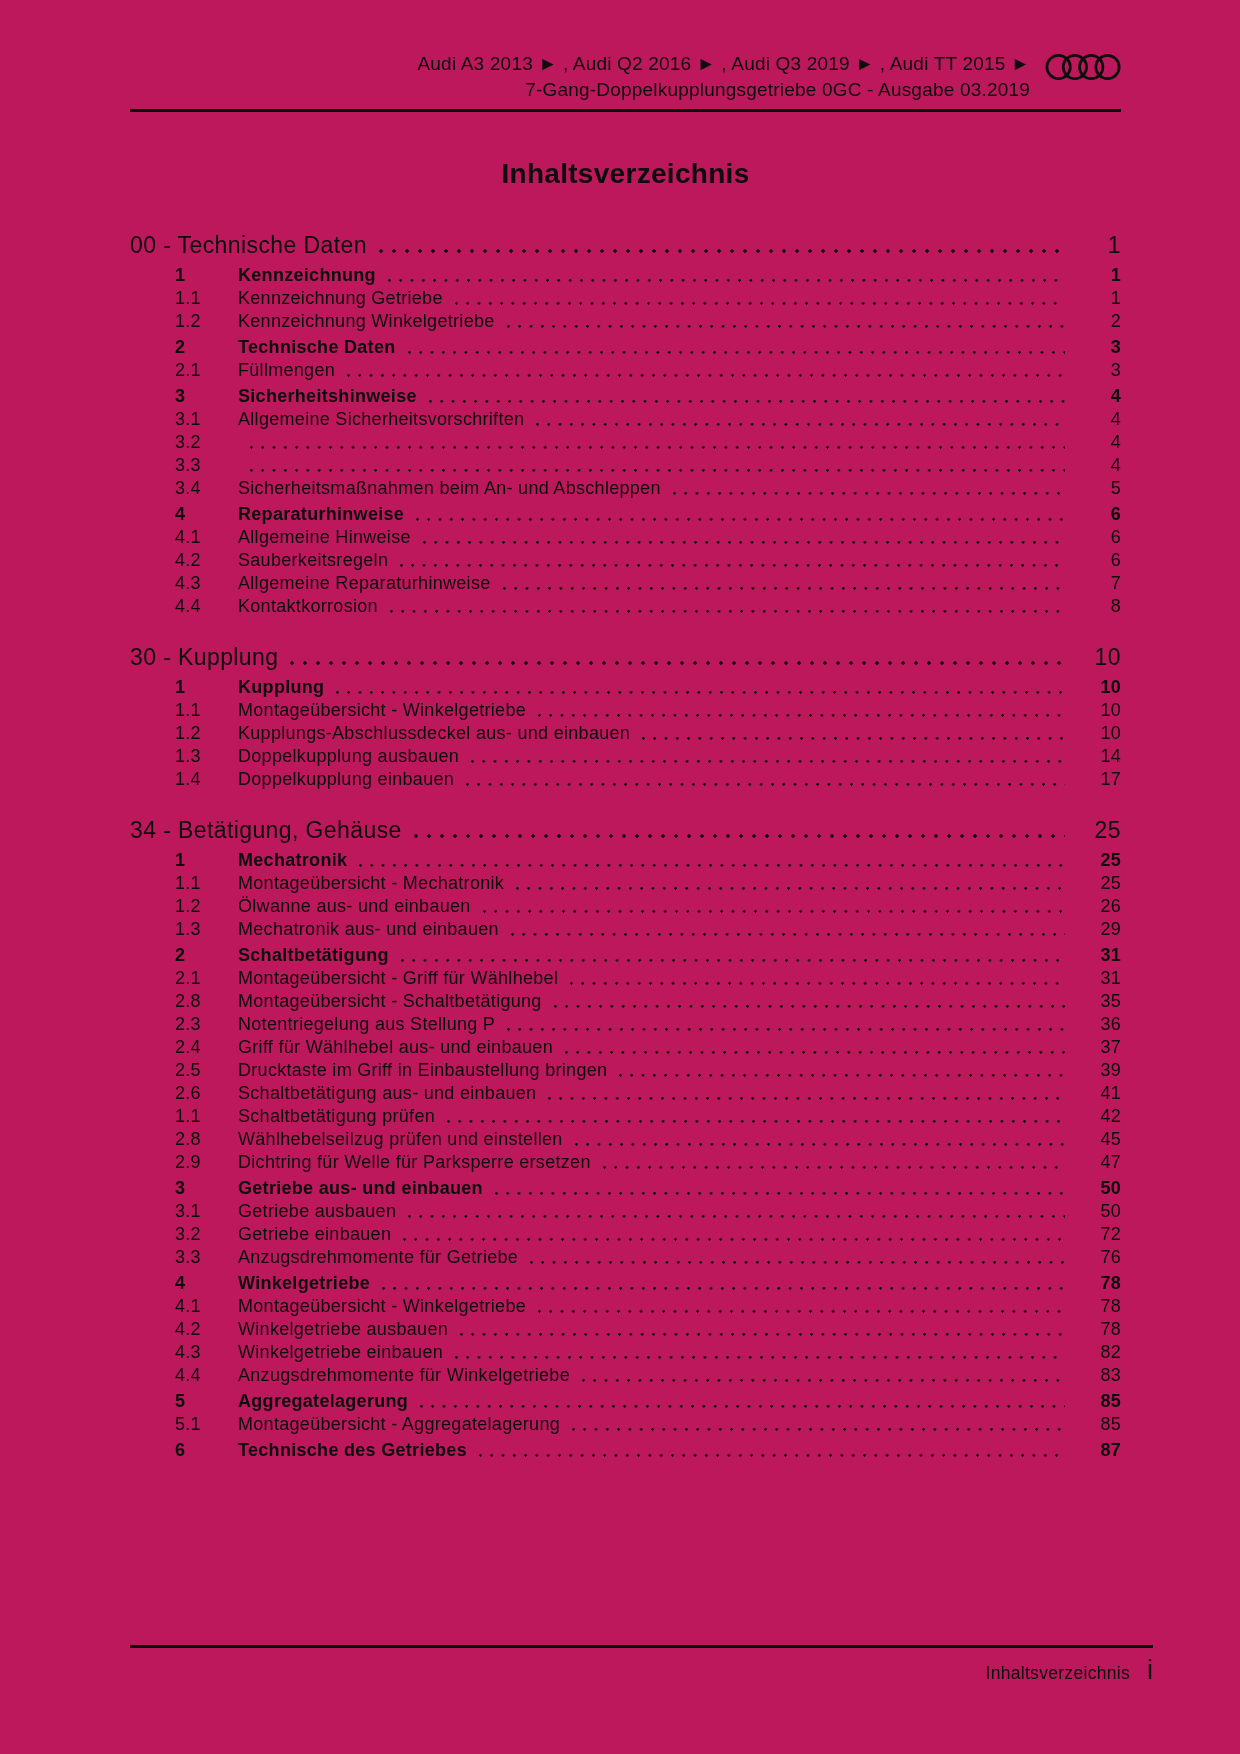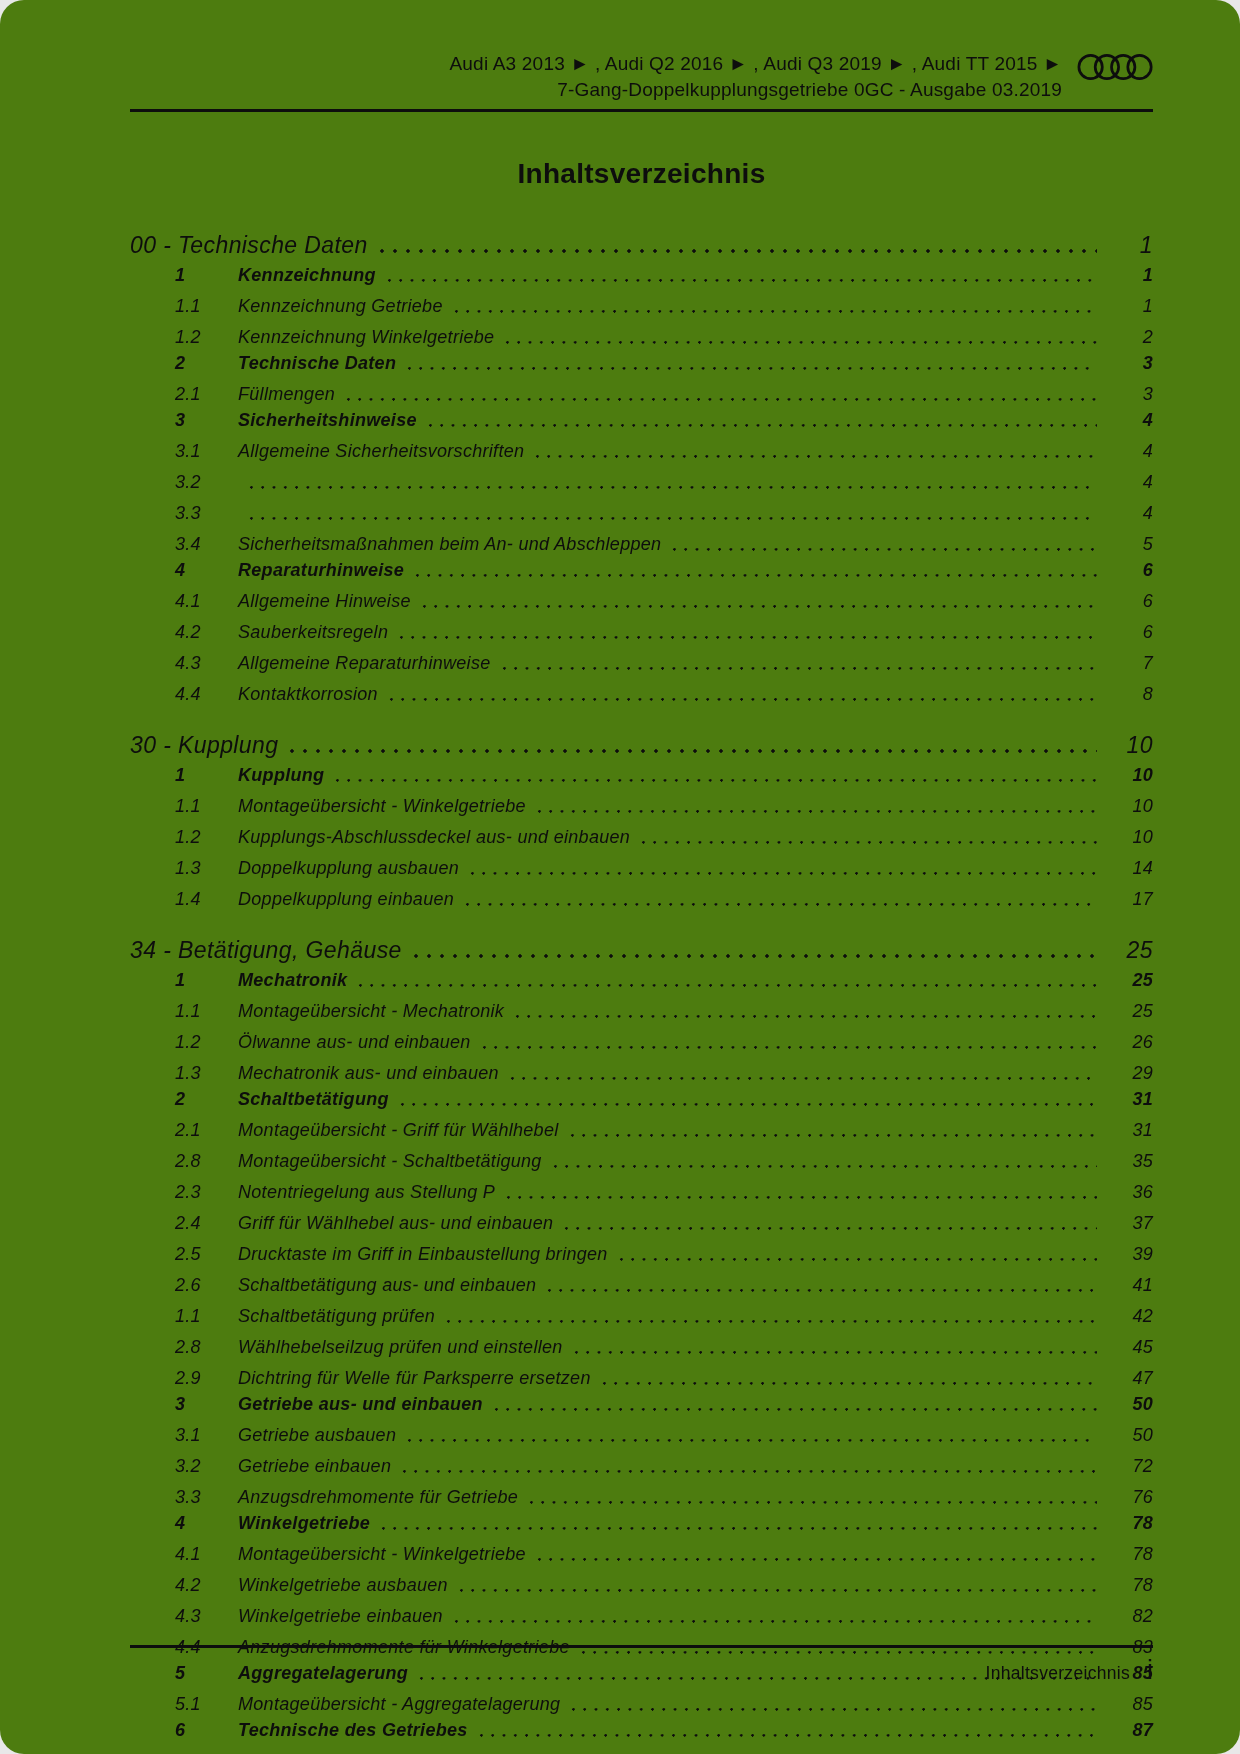--- a/index.html
+++ b/index.html
@@ -1,51 +1,50 @@
 <!DOCTYPE html>
 <html><head>
 <meta charset="utf-8">
 <style>
   html,body{margin:0;padding:0;background:#e8e8e8;}
   .sheet{
     position:relative;
     width:1240px;height:1754px;
     margin:0 auto;
-    background:#4d7c0f;
+    background:#be185d;
     color:#0d0d0d;
     font-family:"Liberation Sans","DejaVu Sans",sans-serif;
     box-sizing:border-box;
-    padding:51px 87px 0 130px;
+    padding:51px 119px 0 130px;
     overflow:hidden;
-    border-radius:24px;
   }
   
   .header{display:flex;justify-content:flex-end;align-items:flex-start;gap:15px;}
   .header-text{text-align:right;font-size:19px;line-height:26px;letter-spacing:0.2px;white-space:nowrap;}
   .audi-logo{margin-top:2px;flex:none;}
   .header-rule{height:3px;background:#0d0d0d;margin-top:6px;}
   
   .doc-title{text-align:center;font-size:28px;font-weight:bold;letter-spacing:0.3px;margin:46px 0 40px;}
   
   .toc{width:100%;}
-  .row{display:flex;align-items:flex-end;font-style:italic;}
+  .row{display:flex;align-items:flex-end;}
   .row .leader{flex:1 1 auto;min-width:18px;position:relative;align-self:stretch;margin:0 8px 0 11px;}
   .row .leader::after{
     content:"";position:absolute;left:0;right:0;bottom:4px;height:5px;
     background-image:radial-gradient(circle at 2.4px 2.4px,#0d0d0d 1.15px,transparent 1.45px);
     background-repeat:repeat-x;background-size:11.3px 5px;
   }
   .row .pagenum{flex:none;width:48px;text-align:right;}
   .chapter{font-size:23px;line-height:30px;letter-spacing:0.4px;margin:24px 0 4px;}
   .chapter .leader::after{
     bottom:6px;height:6px;
     background-image:radial-gradient(circle at 3px 3px,#0d0d0d 1.5px,transparent 1.85px);
     background-size:13px 6px;
   }
-  .entry{font-size:18px;line-height:23px;letter-spacing:0.3px;padding-left:45px;margin-top:8px;}
+  .entry{font-size:18px;line-height:23px;letter-spacing:0.3px;padding-left:45px;}
   .entry.bold{font-weight:bold;margin-top:3px;}
   .entry .num{flex:none;width:63px;}
   .entry .title{flex:none;white-space:nowrap;}
   .chapter .title{flex:none;white-space:nowrap;}
   
   .footer{position:absolute;left:130px;right:87px;top:1645px;}
   .footer-rule{height:3px;background:#0d0d0d;}
   .footer-line{display:flex;justify-content:flex-end;align-items:baseline;gap:17px;margin-top:9px;}
   .footer-label{font-size:17.5px;letter-spacing:0.3px;}
   .footer-page{font-size:27px;line-height:27px;}

